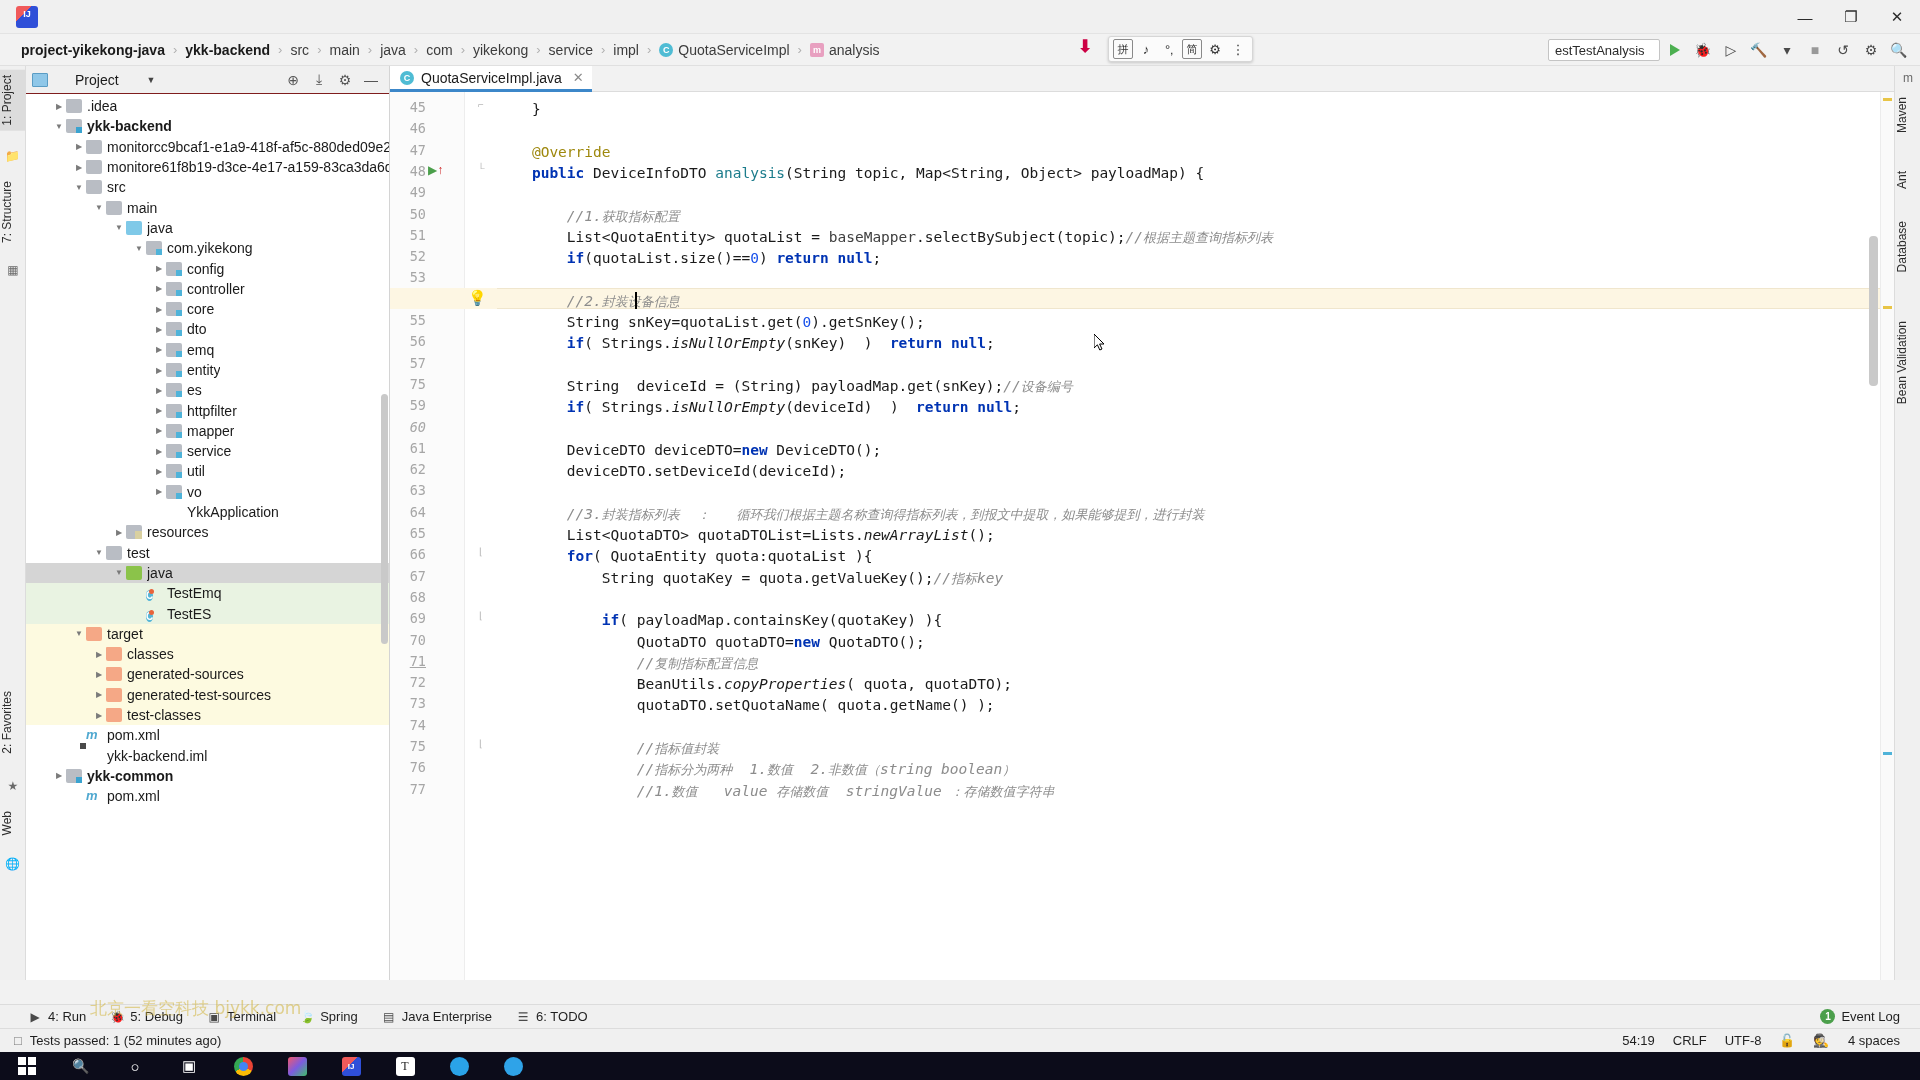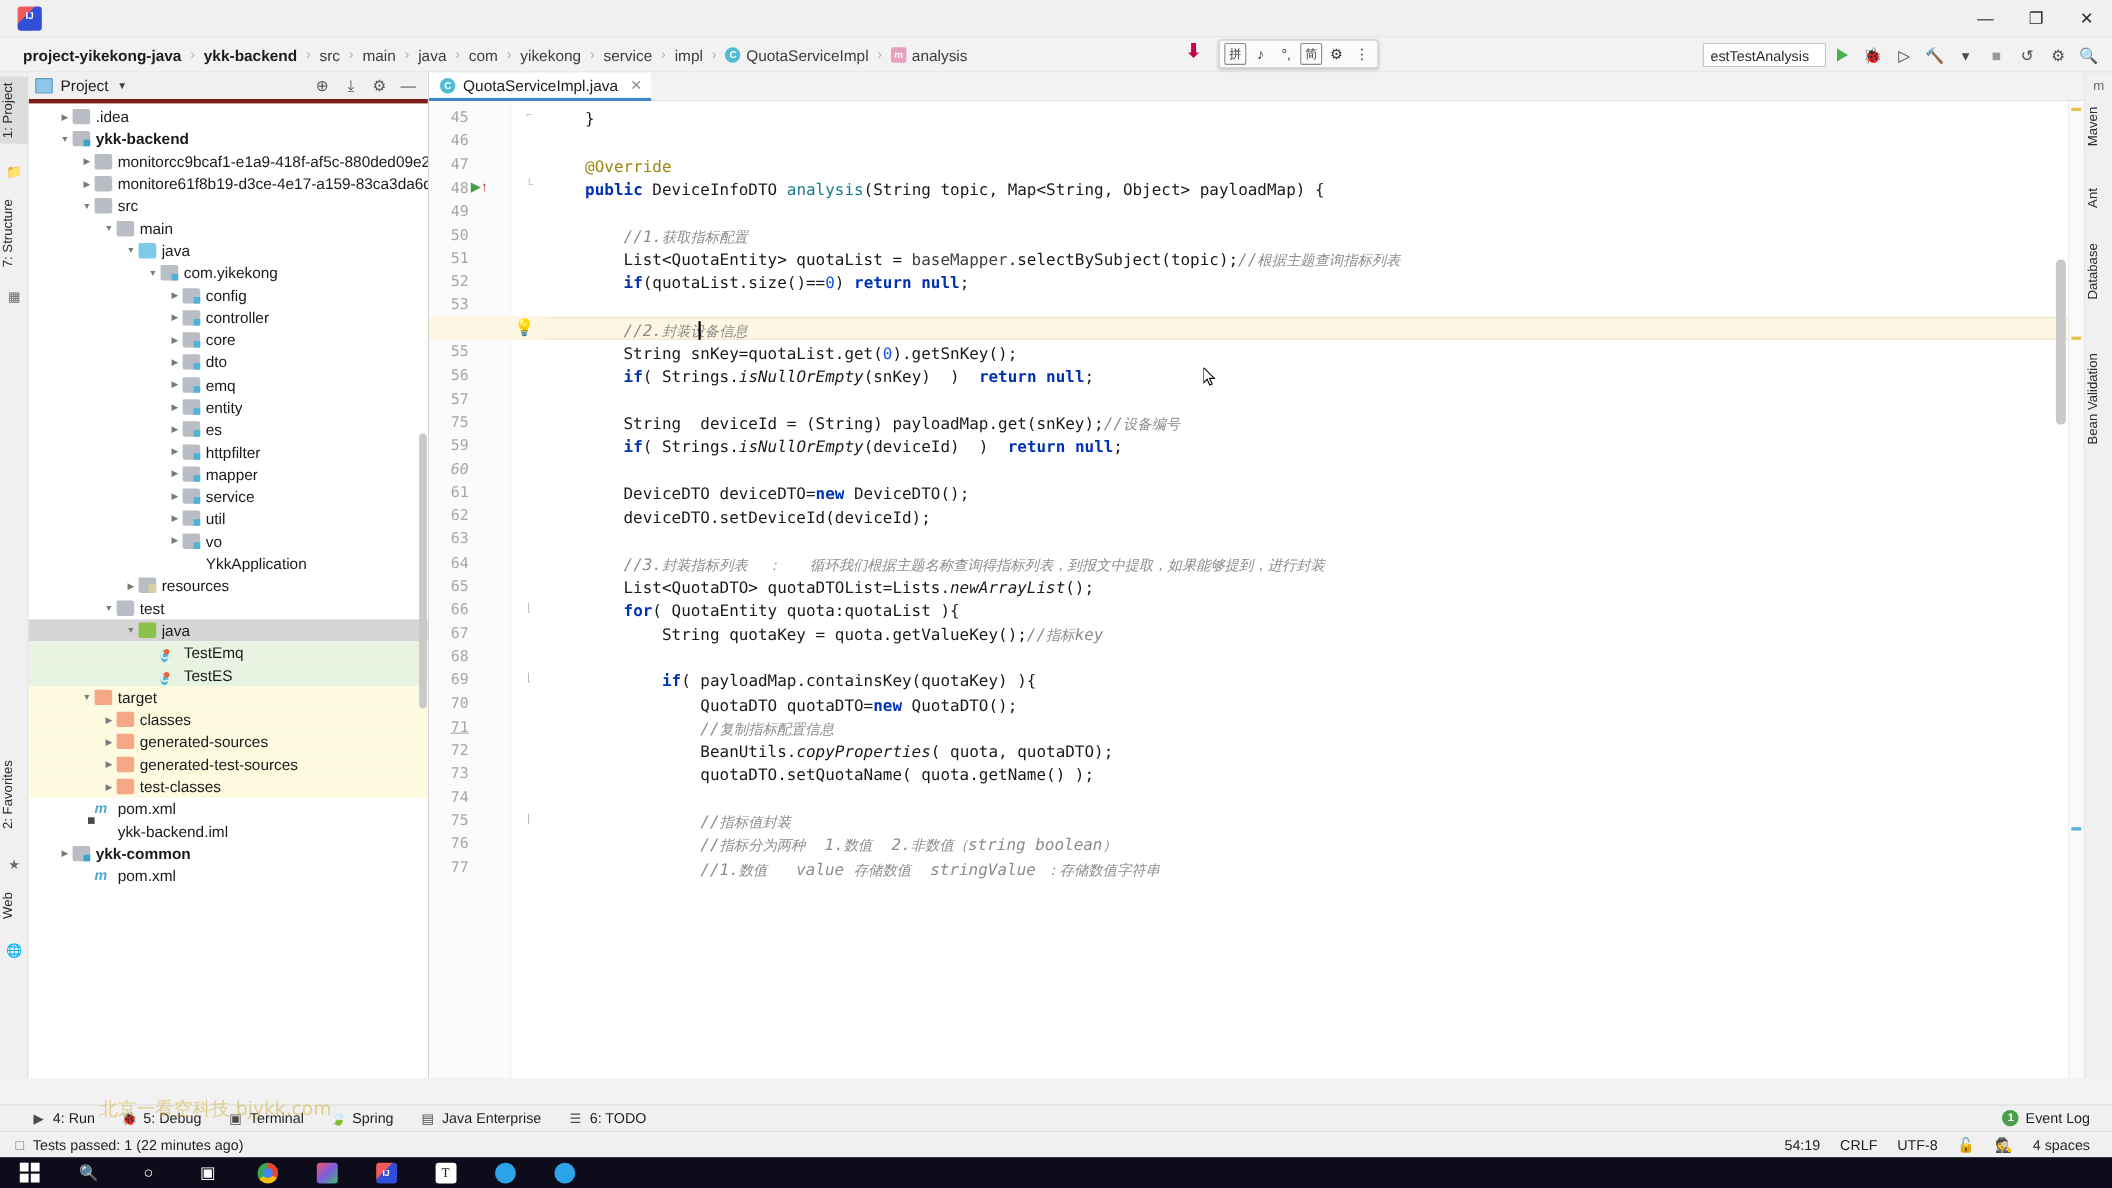--- a/index.html
+++ b/index.html
@@ -126,21 +126,21 @@
   }
 
   
   #project-panel {
     position: absolute; left: 26px; top: 66px; width: 364px; height: 914px;
     background: #ffffff; border-right: 1px solid #d4d4d4;
     overflow: hidden;
   }
   #project-header {
     height: 28px; background: #f0f0f0; display: flex; align-items: center;
-    padding: 0 6px; border-bottom: 4px solid #7f1d1d;
+    padding: 0 6px; border-bottom: 1px solid #7f1d1d; gap: 20px;
   }
   #project-header .ph-icon {
     width: 16px; height: 14px; background: #8fc7e8; border: 1px solid #5a9cc4;
     border-radius: 1px; margin-right: 7px; flex: none;
   }
   #project-title { font-size: 14px; color: #1a1a1a; }
   .ph-caret { font-size: 9px; color: #444; margin-left: 8px; }
   .ph-tools { margin-left: auto; display: flex; align-items: center; gap: 10px; padding-right: 4px; }
   .ph-tool { font-size: 14px; color: #555; width: 16px; text-align: center; }
 
@@ -748,21 +748,21 @@
     </div>
   </div>
 <div id="event-log-wrap">
   <span class="green-badge">1</span>
   <span>Event Log</span>
 </div>
 
 <div id="status-bar">
   <div id="status-left">
     <span style="color:#777;">□</span>
-    <span>Tests passed: 1 (22 minutes ago)</span>
+    <span>Tests passed: 1 (52 minutes ago)</span>
   </div>
   <div id="status-right">
     <span>54:19</span>
     <span>CRLF</span>
     <span>UTF-8</span>
     <span>🔓</span>
     <span>🕵</span>
     <span>4 spaces</span>
   </div>
 </div>

